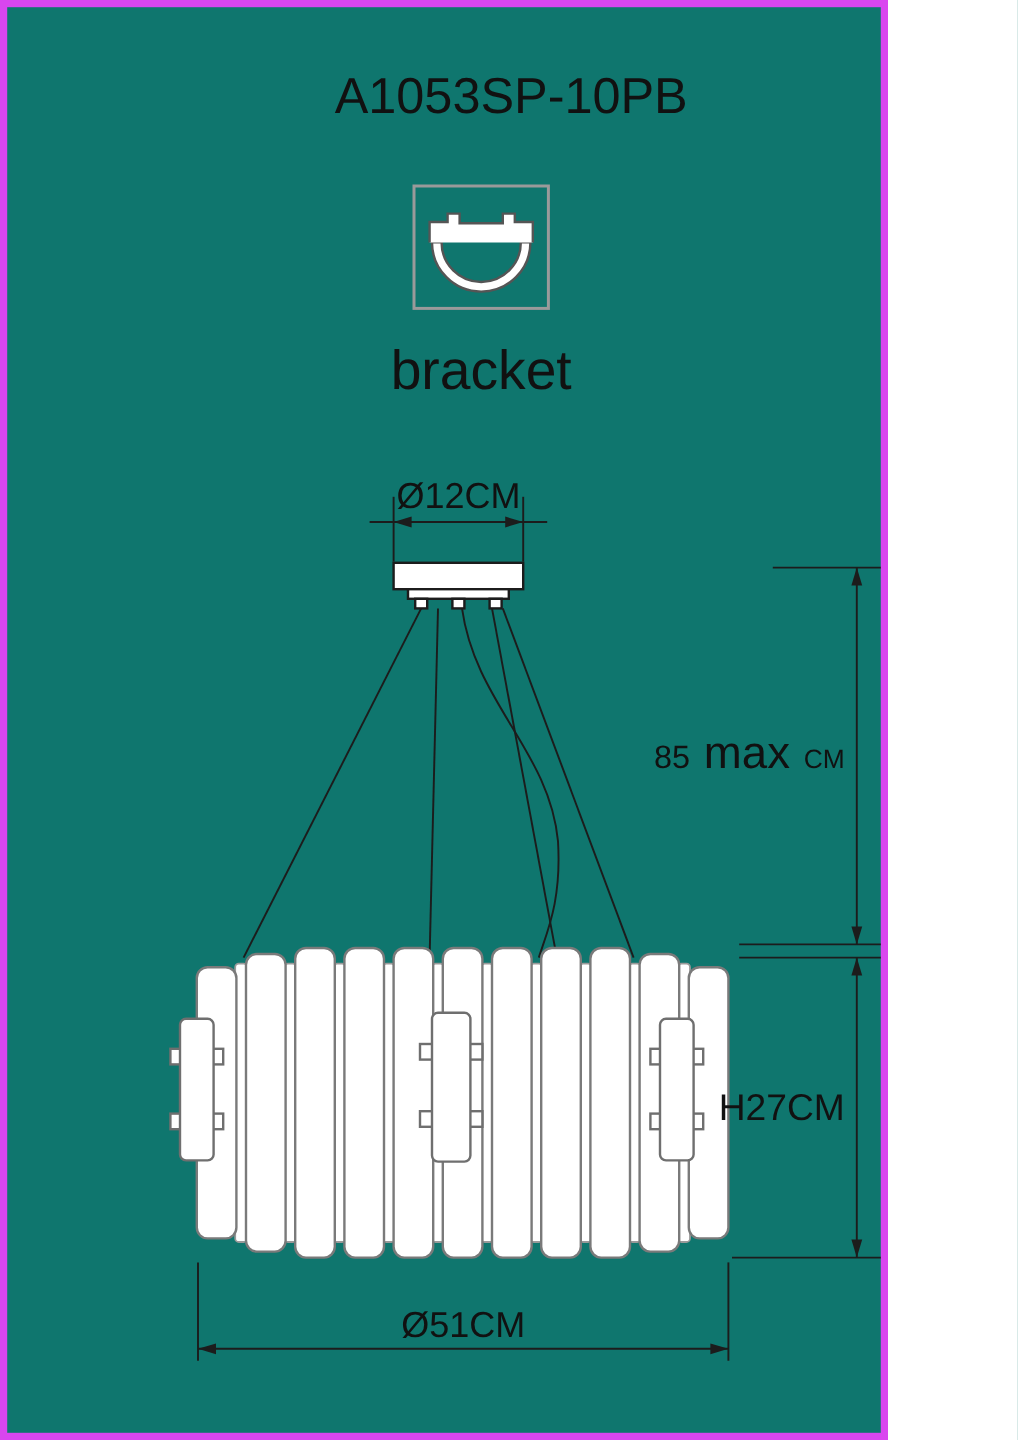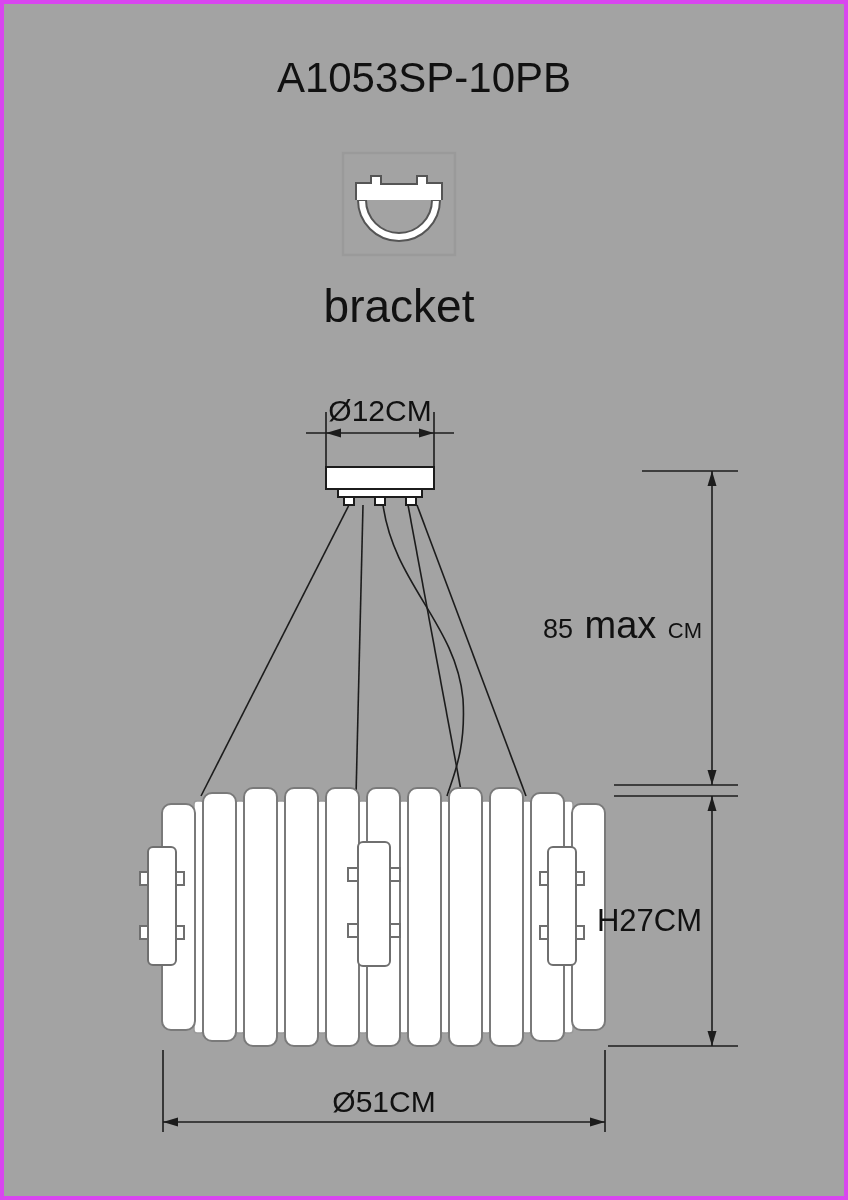--- a/index.html
+++ b/index.html
@@ -1,21 +1,21 @@
 <!DOCTYPE html>
 <html><head>
 <meta charset="utf-8">
 <style>
   html,body{margin:0;padding:0;background:#ffffff;}
   .page{
     position:relative;
-    width:848px;height:1200px;
+    width:740px;height:1200px;
     box-sizing:border-box;
-    background:#a3a3a3;
-    border:4px solid #d946ef;
+    background:#0f766e;
+    border:6px solid #d946ef;
     font-family:"Liberation Sans", sans-serif;
     overflow:hidden;
   }
   .page svg{position:absolute;left:0;top:0;}
   text{fill:#111111;font-family:"Liberation Sans", sans-serif;}
   .draw{stroke:#1c1c1c;stroke-width:1.6;fill:none;}
   .solid{stroke:#1c1c1c;stroke-width:2;fill:#ffffff;}
   .slat{stroke:#7a7a7a;stroke-width:2;fill:#ffffff;}
   .slat-back{stroke:#9a9a9a;stroke-width:1.5;fill:#ffffff;}
   .hub{stroke:#6f6f6f;stroke-width:2;fill:#ffffff;}

